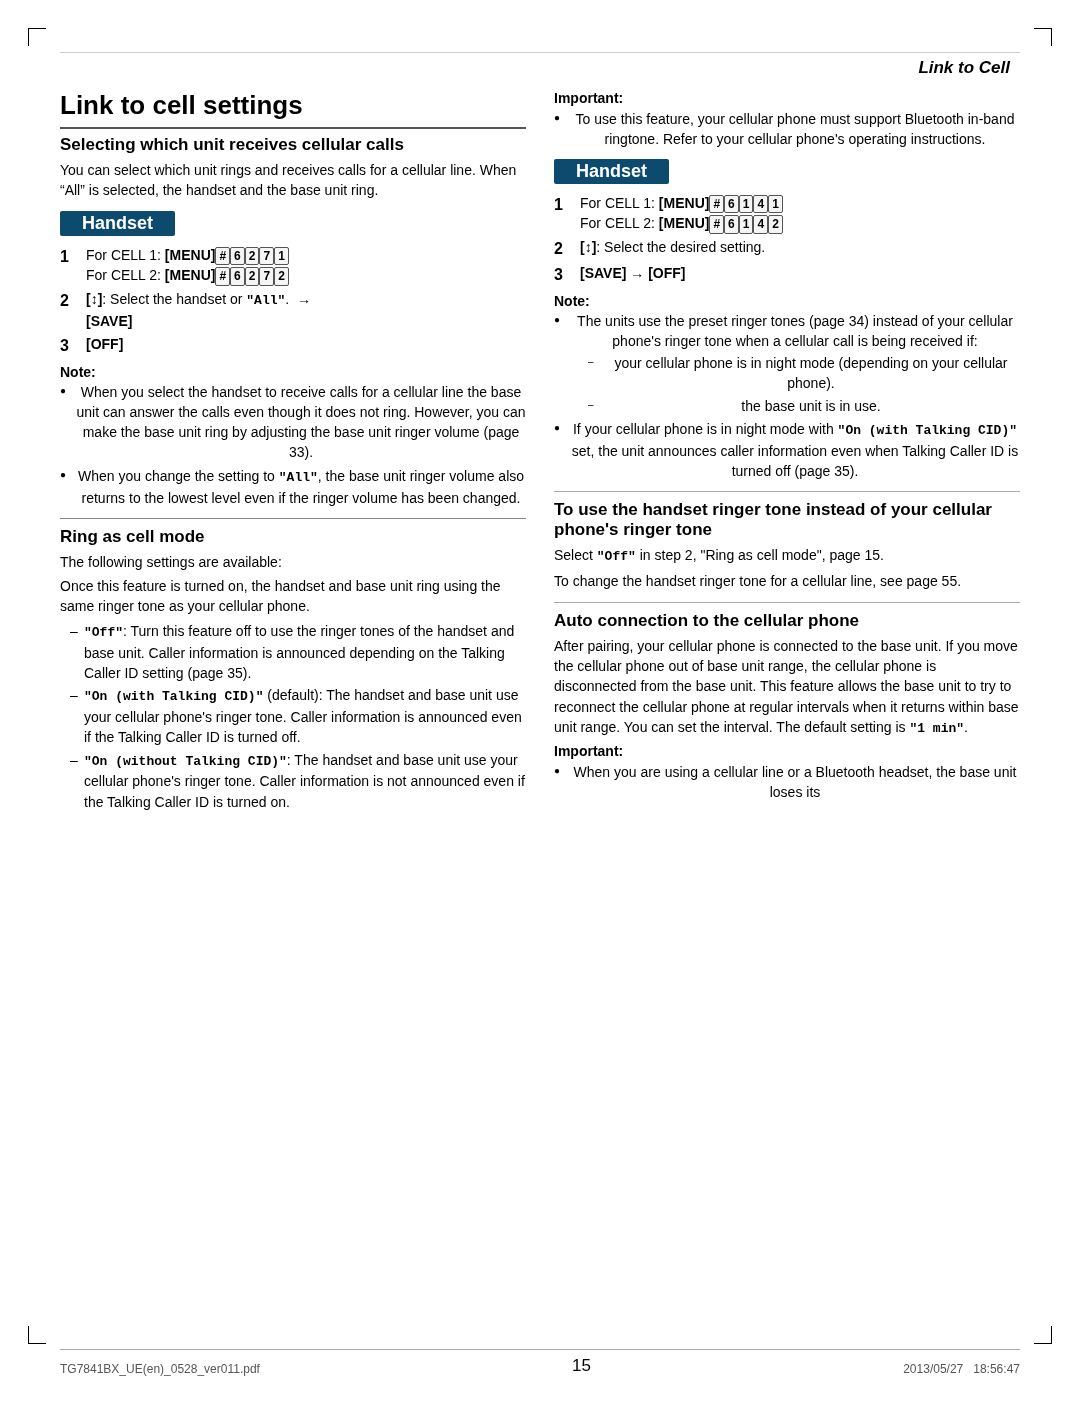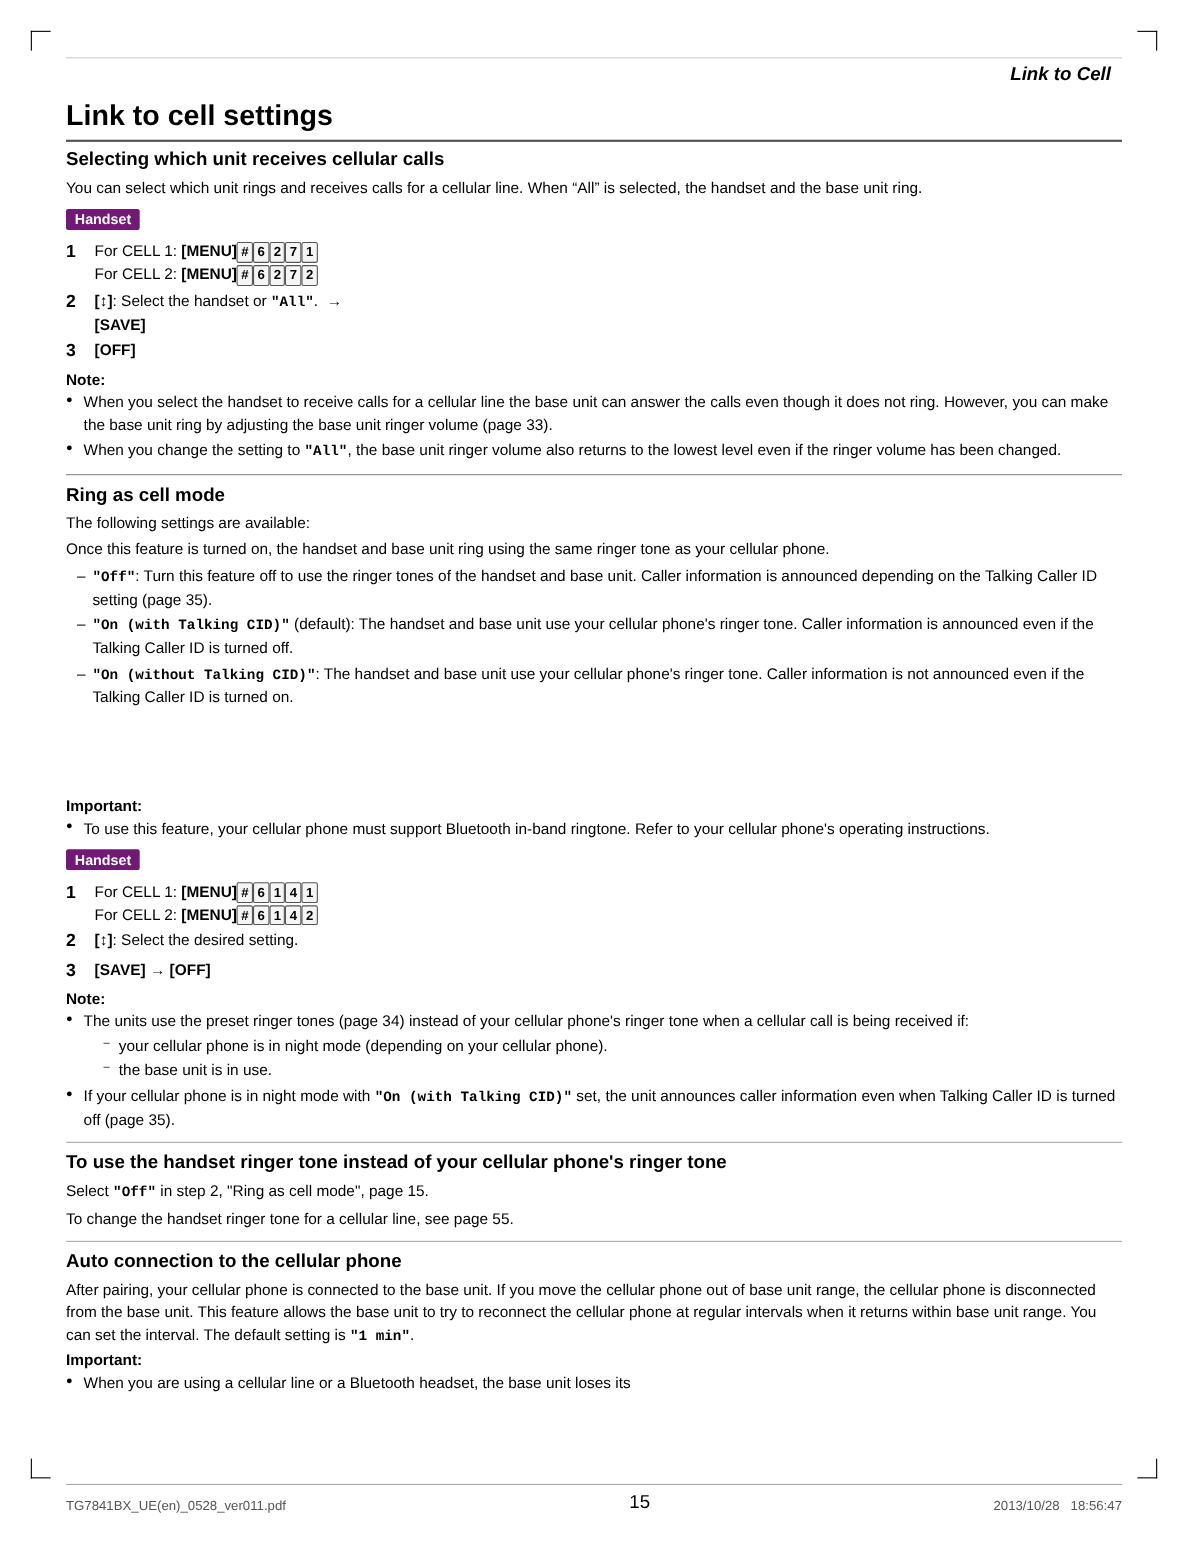--- a/index.html
+++ b/index.html
@@ -53,21 +53,20 @@
       left: 60px;
       right: 60px;
       bottom: 75px;
       display: flex;
       flex-direction: column;
     }
 
     
     .two-col {
       display: flex;
-      flex-direction: column;
       gap: 28px;
       flex: 1;
     }
 
     .col-left {
       flex: 1;
       min-width: 0;
     }
 
     .col-right {
@@ -99,25 +98,25 @@
 
     .body-text {
       font-size: 14px;
       line-height: 1.45;
       margin-bottom: 4px;
     }
 
     
     .handset-box {
       display: inline-block;
-      background: #701a75;
+      background: #0c4a6e;
       color: #fff;
-      font-size: 13px;
-      font-weight: bold;
-      padding: 2px 8px;
+      font-size: 18px;
+      font-weight: bold;
+      padding: 2px 22px;
       margin: 6px 0 5px 0;
       border-radius: 2px;
     }
 
     
     .steps {
       margin: 4px 0 4px 0;
     }
 
     .step {
@@ -168,20 +167,21 @@
       margin: 0;
       padding: 0;
     }
 
     .bullet-list li {
       font-size: 14px;
       line-height: 1.45;
       padding-left: 16px;
       position: relative;
       margin-bottom: 3px;
+      text-align: center;
     }
 
     .bullet-list li::before {
       content: "●";
       position: absolute;
       left: 0;
       font-size: 10px;
       top: 2px;
     }
 
@@ -393,15 +393,15 @@
       </div>
     </div>
 
   </div>
 </div>
 
 <div class="footer">
   <span class="footer-file">TG7841BX_UE(en)_0528_ver011.pdf</span>
   <span class="footer-page-num">15</span>
   <span class="footer-datetime">
-    <span>2013/10/28</span>&nbsp;&nbsp;&nbsp;<span>18:56:47</span>
+    <span>2013/05/27</span>&nbsp;&nbsp;&nbsp;<span>18:56:47</span>
   </span>
 </div>
 
 </body></html>

